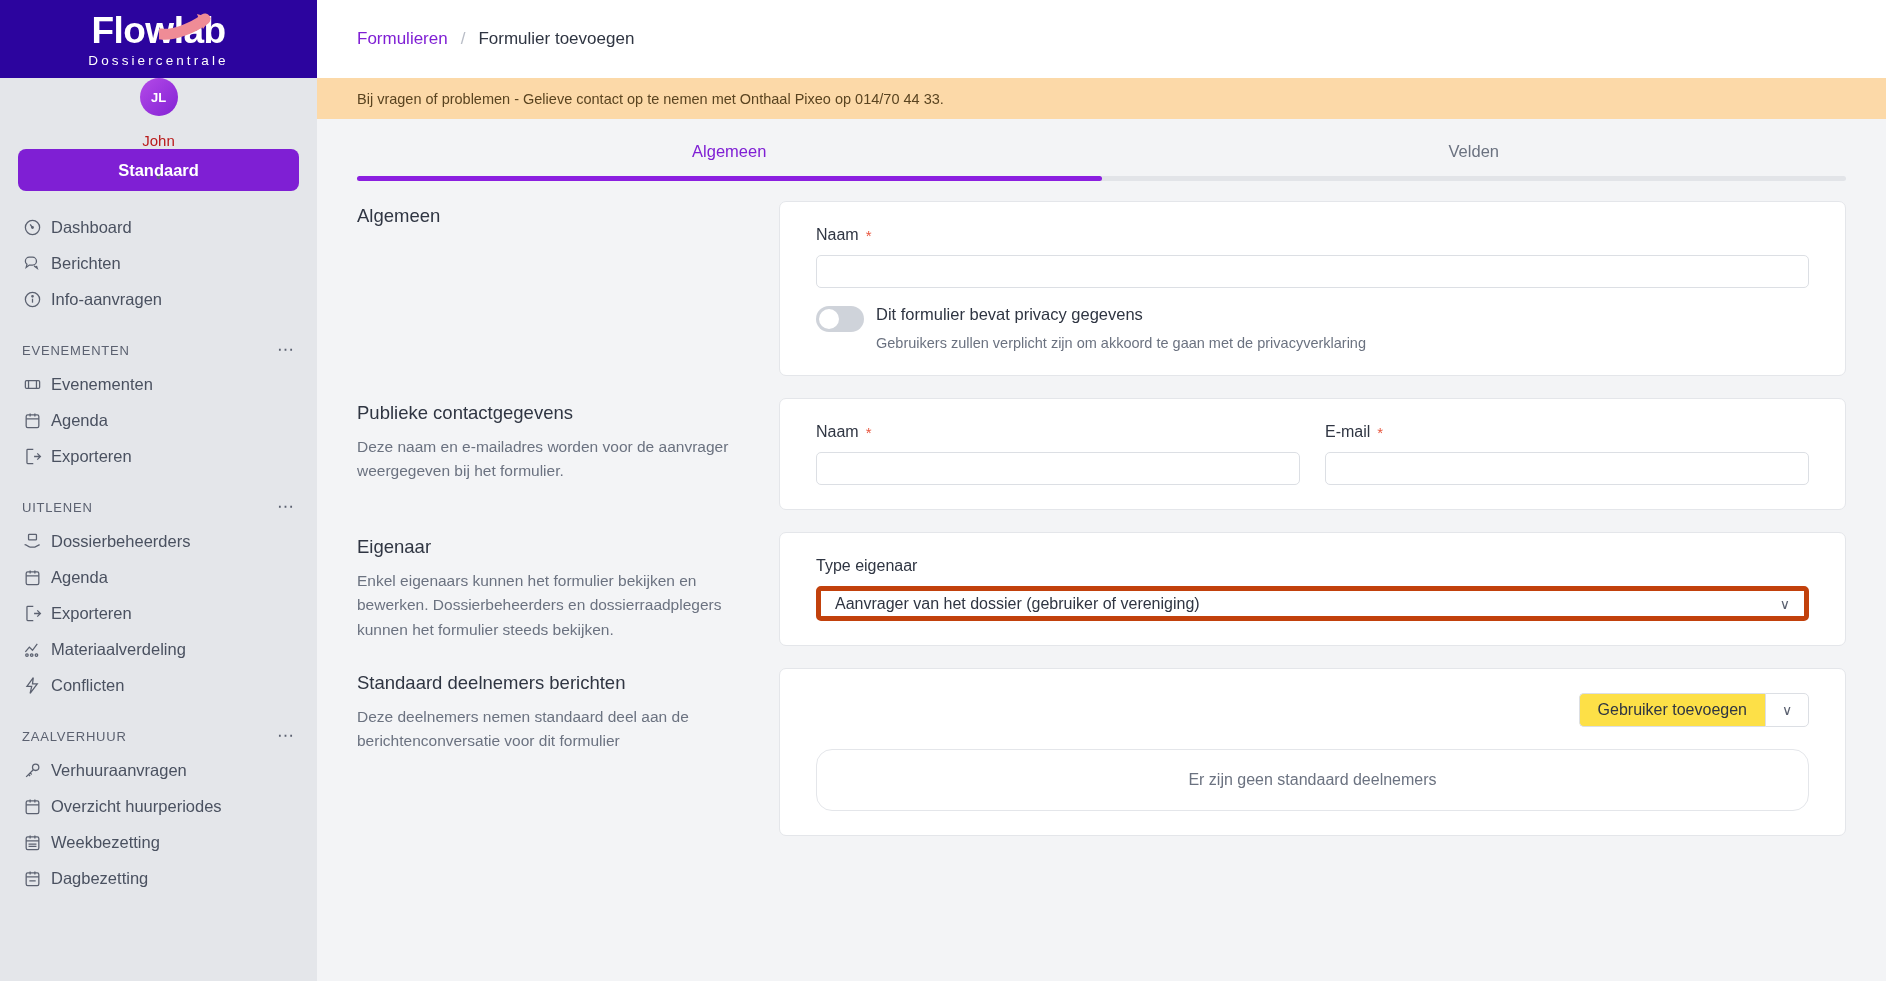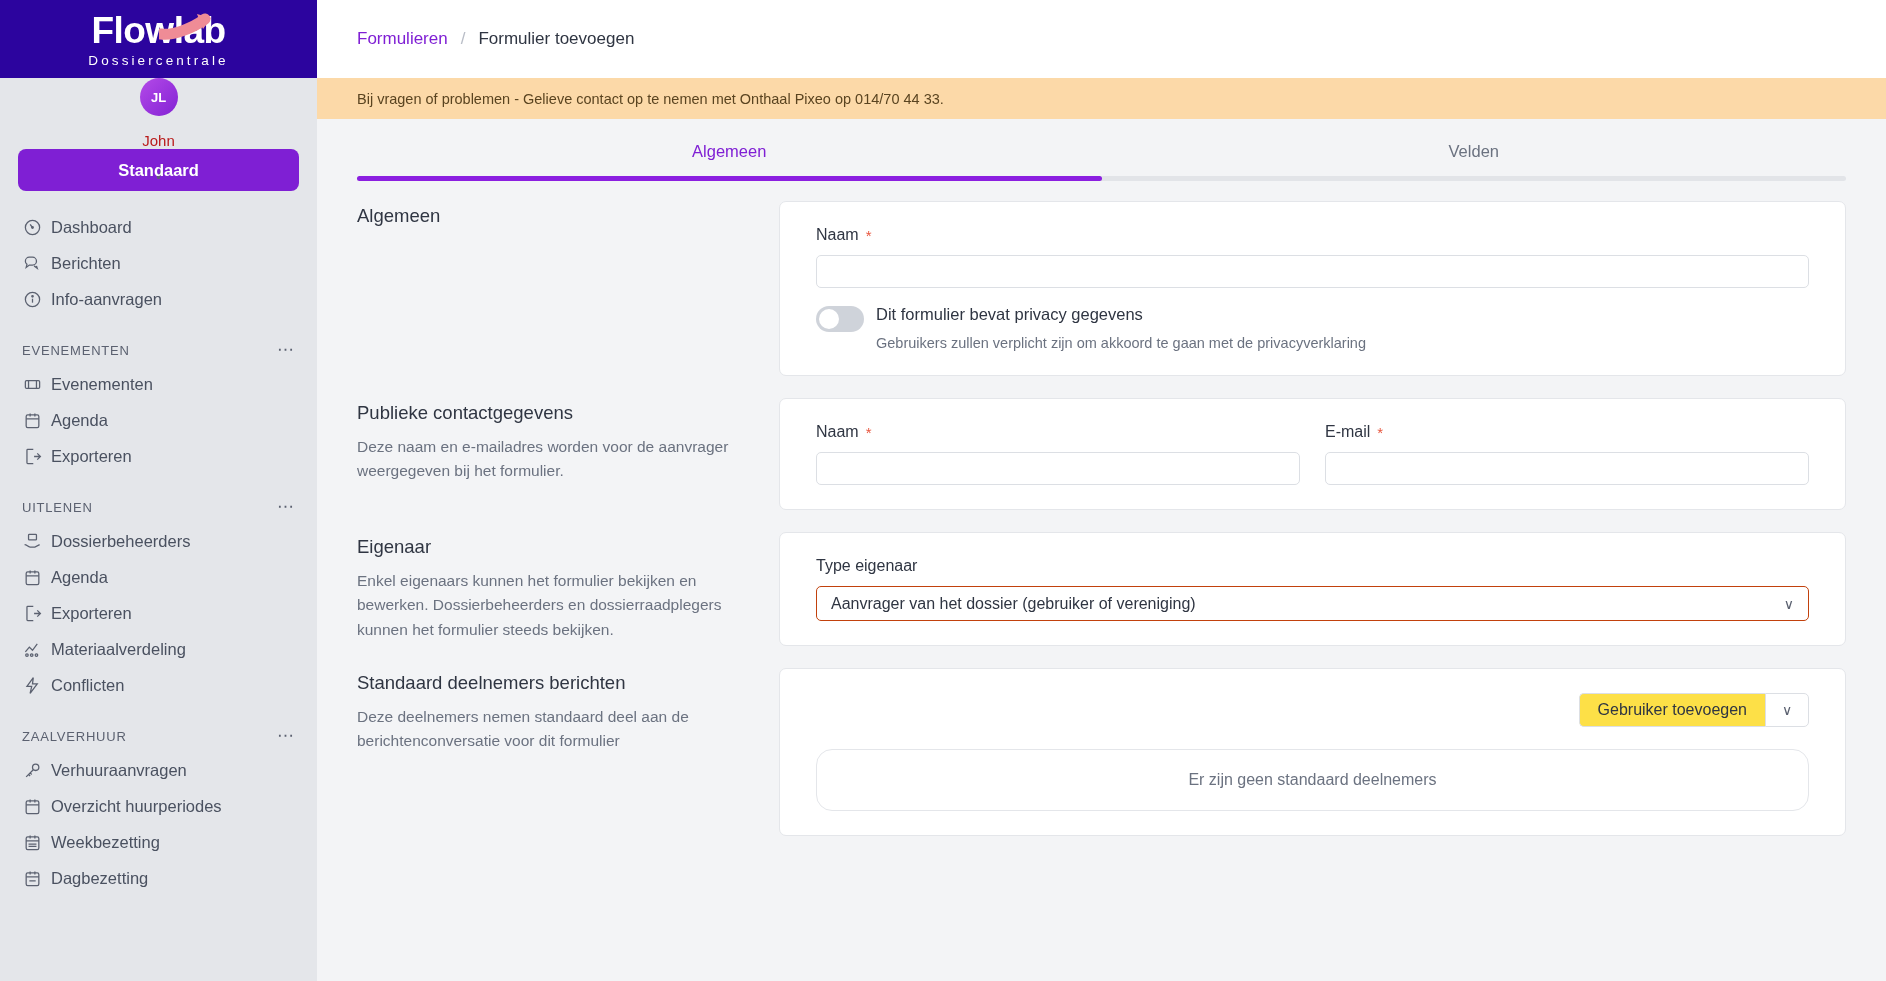--- a/index.html
+++ b/index.html
@@ -195,21 +195,21 @@
     background: #fff;
   }
   .toggle-title { font-size: 16.5px; color: #2f3542; }
   .toggle-desc { font-size: 14.5px; color: #6b7280; margin-top: 11px; }
 
   .two-col { display: flex; gap: 25px; }
   .two-col > div { flex: 1; }
 
   .select {
     width: 100%; height: 35px;
-    border: 1px solid #c2410c;
+    border: 5px solid #c2410c;
     border-radius: 5px;
     background: #fff;
     display: flex; align-items: center; justify-content: space-between;
     padding: 0 14px;
     font-size: 16px; color: #2f3542;
     cursor: pointer;
   }
   .select .c { color: #5b6170; font-size: 14px; }
 
   .btn-split { display: flex; justify-content: flex-end; }

